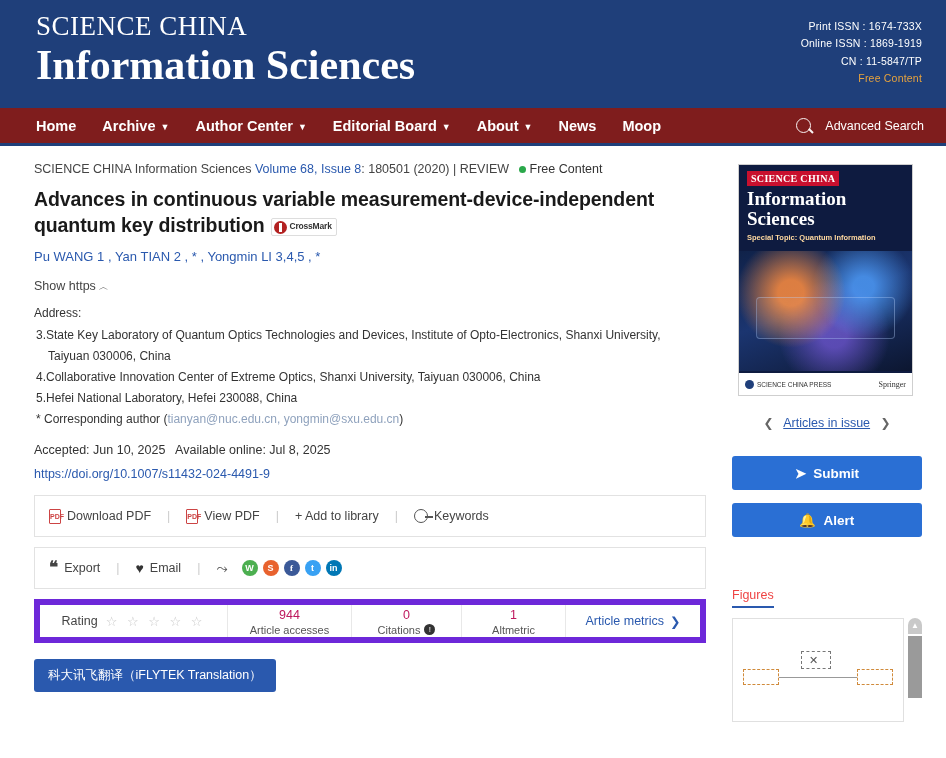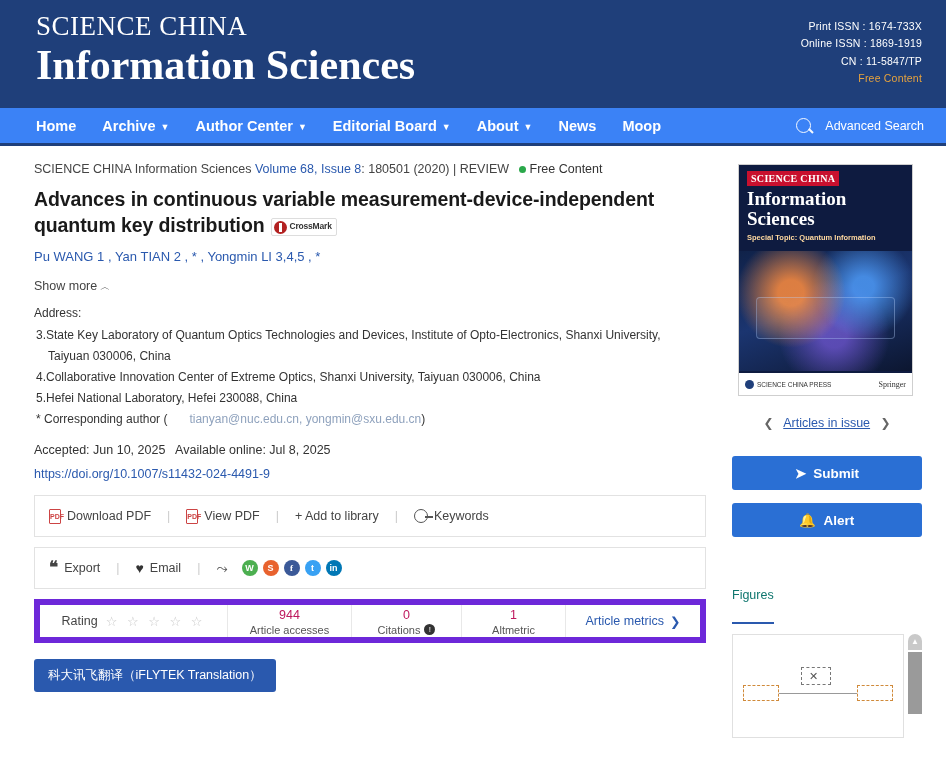--- a/index.html
+++ b/index.html
@@ -42,21 +42,21 @@
     top: 18px;
     text-align: right;
     font-size: 10.5px;
     line-height: 1.65;
     letter-spacing: 0.2px;
   }
   .issn-free { color: #e8a33d; }
 
   
   .navbar {
-    background: #3b82f6;
+    background: #7f1d1d;
     height: 38px;
     display: flex;
     align-items: center;
     padding-left: 36px;
     position: relative;
     border-bottom: 3px solid #1f3f7a;
   }
   .nav-item {
     color: #fff;
     font-size: 14.5px;
@@ -175,21 +175,21 @@
     margin-bottom: 9px;
     cursor: pointer;
     display: inline-block;
   }
   .showmore .chev { font-size: 10px; margin-left: 3px; }
 
   .affil-block { font-size: 12px; color: #333; line-height: 1.75; }
   .affil-block .addr-label { margin-bottom: 1px; }
   .affil-line { padding-left: 2px; }
   .affil-line .indent { display: inline-block; padding-left: 12px; }
-  .corr-mail { color: #8fa2bd; padding-left: 22px; }
+  .corr-mail { color: #8fa2bd; }
 
   .dates {
     font-size: 12.5px;
     color: #333;
     margin: 13px 0 9px 0;
   }
   .doi {
     font-size: 12.5px;
     color: #2a59ae;
     margin-bottom: 14px;
@@ -418,24 +418,24 @@
     cursor: pointer;
     display: flex;
     align-items: center;
     justify-content: center;
     gap: 7px;
     font-family: "Liberation Sans", sans-serif;
   }
 
   .figures-h {
     font-size: 12.5px;
-    color: #0f766e;
+    color: #ef4444;
     border-bottom: 2px solid #2a59ae;
     display: inline-block;
-    padding-bottom: 20px;
+    padding-bottom: 4px;
     margin: 38px 0 10px 0;
   }
   .fig-panel {
     border: 1px solid #e0e0e0;
     height: 104px;
     position: relative;
     display: flex;
     align-items: center;
     justify-content: center;
     background: #fff;
@@ -542,21 +542,21 @@
     <h1 class="title">
       <span>Advances in continuous variable measurement-device-independent quantum key distribution</span><span class="crossmark">
           <span class="cm-dot"></span>
           <span class="cm-text">CrossMark</span>
         </span>
     </h1>
 
     <div class="authors">Pu WANG 1 , Yan TIAN 2 , * , Yongmin LI 3,4,5 , *</div>
 
     <div class="showmore">
-      <span>Show more</span><span class="chev">︿</span>
+      <span>Show https</span><span class="chev">︿</span>
     </div>
 
     <div class="affil-block">
       <div class="addr-label">Address:</div>
       <div class="affil-line">3.State Key Laboratory of Quantum Optics Technologies and Devices, Institute of Opto-Electronics, Shanxi University,</div>
       <div class="affil-line"><span class="indent">Taiyuan 030006, China</span></div>
       <div class="affil-line">4.Collaborative Innovation Center of Extreme Optics, Shanxi University, Taiyuan 030006, China</div>
       <div class="affil-line">5.Hefei National Laboratory, Hefei 230088, China</div>
       <div class="affil-line">
         <span>* Corresponding author (</span><span class="corr-mail">tianyan@nuc.edu.cn, yongmin@sxu.edu.cn</span><span>)</span>

